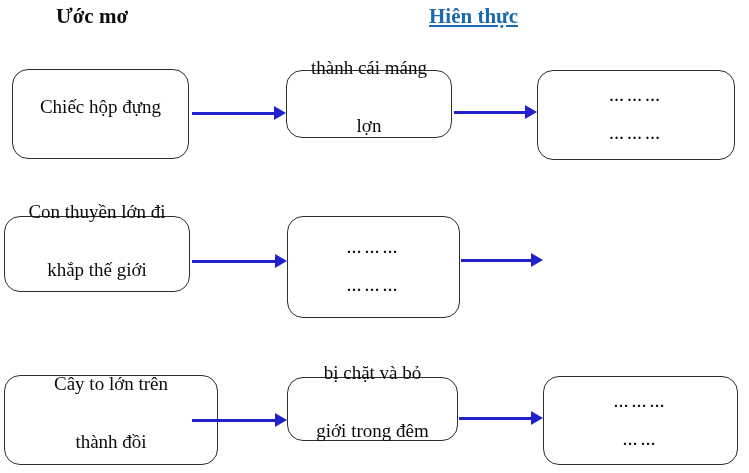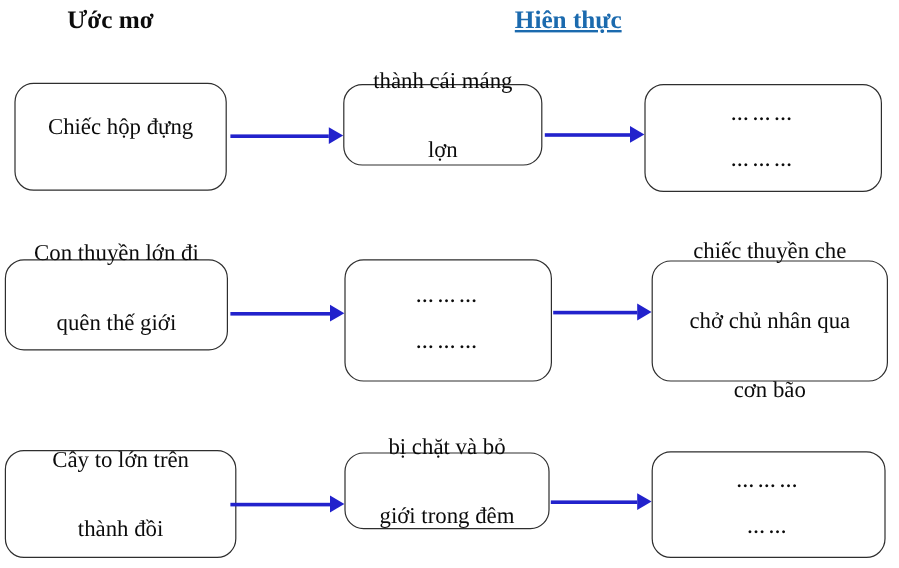--- a/index.html
+++ b/index.html
@@ -55,41 +55,36 @@
     <i class="shaft"></i>
       <i class="head"></i>
   </div>
   <div class="box dots" style="left:537px;top:70px;width:198px;height:90px">
     <div class="line">………</div>
     <div class="line">………</div>
   </div>
 
   <div class="box lift-lg" style="left:4px;top:216px;width:186px;height:76px">
     <div class="line">Con thuyền lớn đi</div>
-    <div class="line">quên thế giới</div>
+    <div class="line">khắp thế giới</div>
   </div>
   <div class="arrow" style="left:192px;top:254px;width:95px">
     <i class="shaft"></i>
       <i class="head"></i>
   </div>
   <div class="box dots" style="left:287px;top:216px;width:173px;height:102px">
     <div class="line">………</div>
     <div class="line">………</div>
   </div>
   <div class="arrow" style="left:461px;top:253px;width:82px">
     <i class="shaft"></i>
       <i class="head"></i>
   </div>
-  <div class="box" style="left:543px;top:217px;width:197px;height:101px">
-    <div class="line">chiếc thuyền che</div>
-    <div class="line">chở chủ nhân qua</div>
-    <div class="line">cơn bão</div>
-  </div>
 
-  <div class="box lift" style="left:4px;top:375px;width:193px;height:90px">
+  <div class="box lift" style="left:4px;top:375px;width:214px;height:90px">
     <div class="line">Cây to lớn trên</div>
     <div class="line">thành đồi</div>
   </div>
   <div class="arrow" style="left:192px;top:413px;width:95px">
     <i class="shaft"></i>
       <i class="head"></i>
   </div>
   <div class="box lift" style="left:287px;top:377px;width:171px;height:64px">
     <div class="line">bị chặt và bỏ</div>
     <div class="line">giới trong đêm</div>

